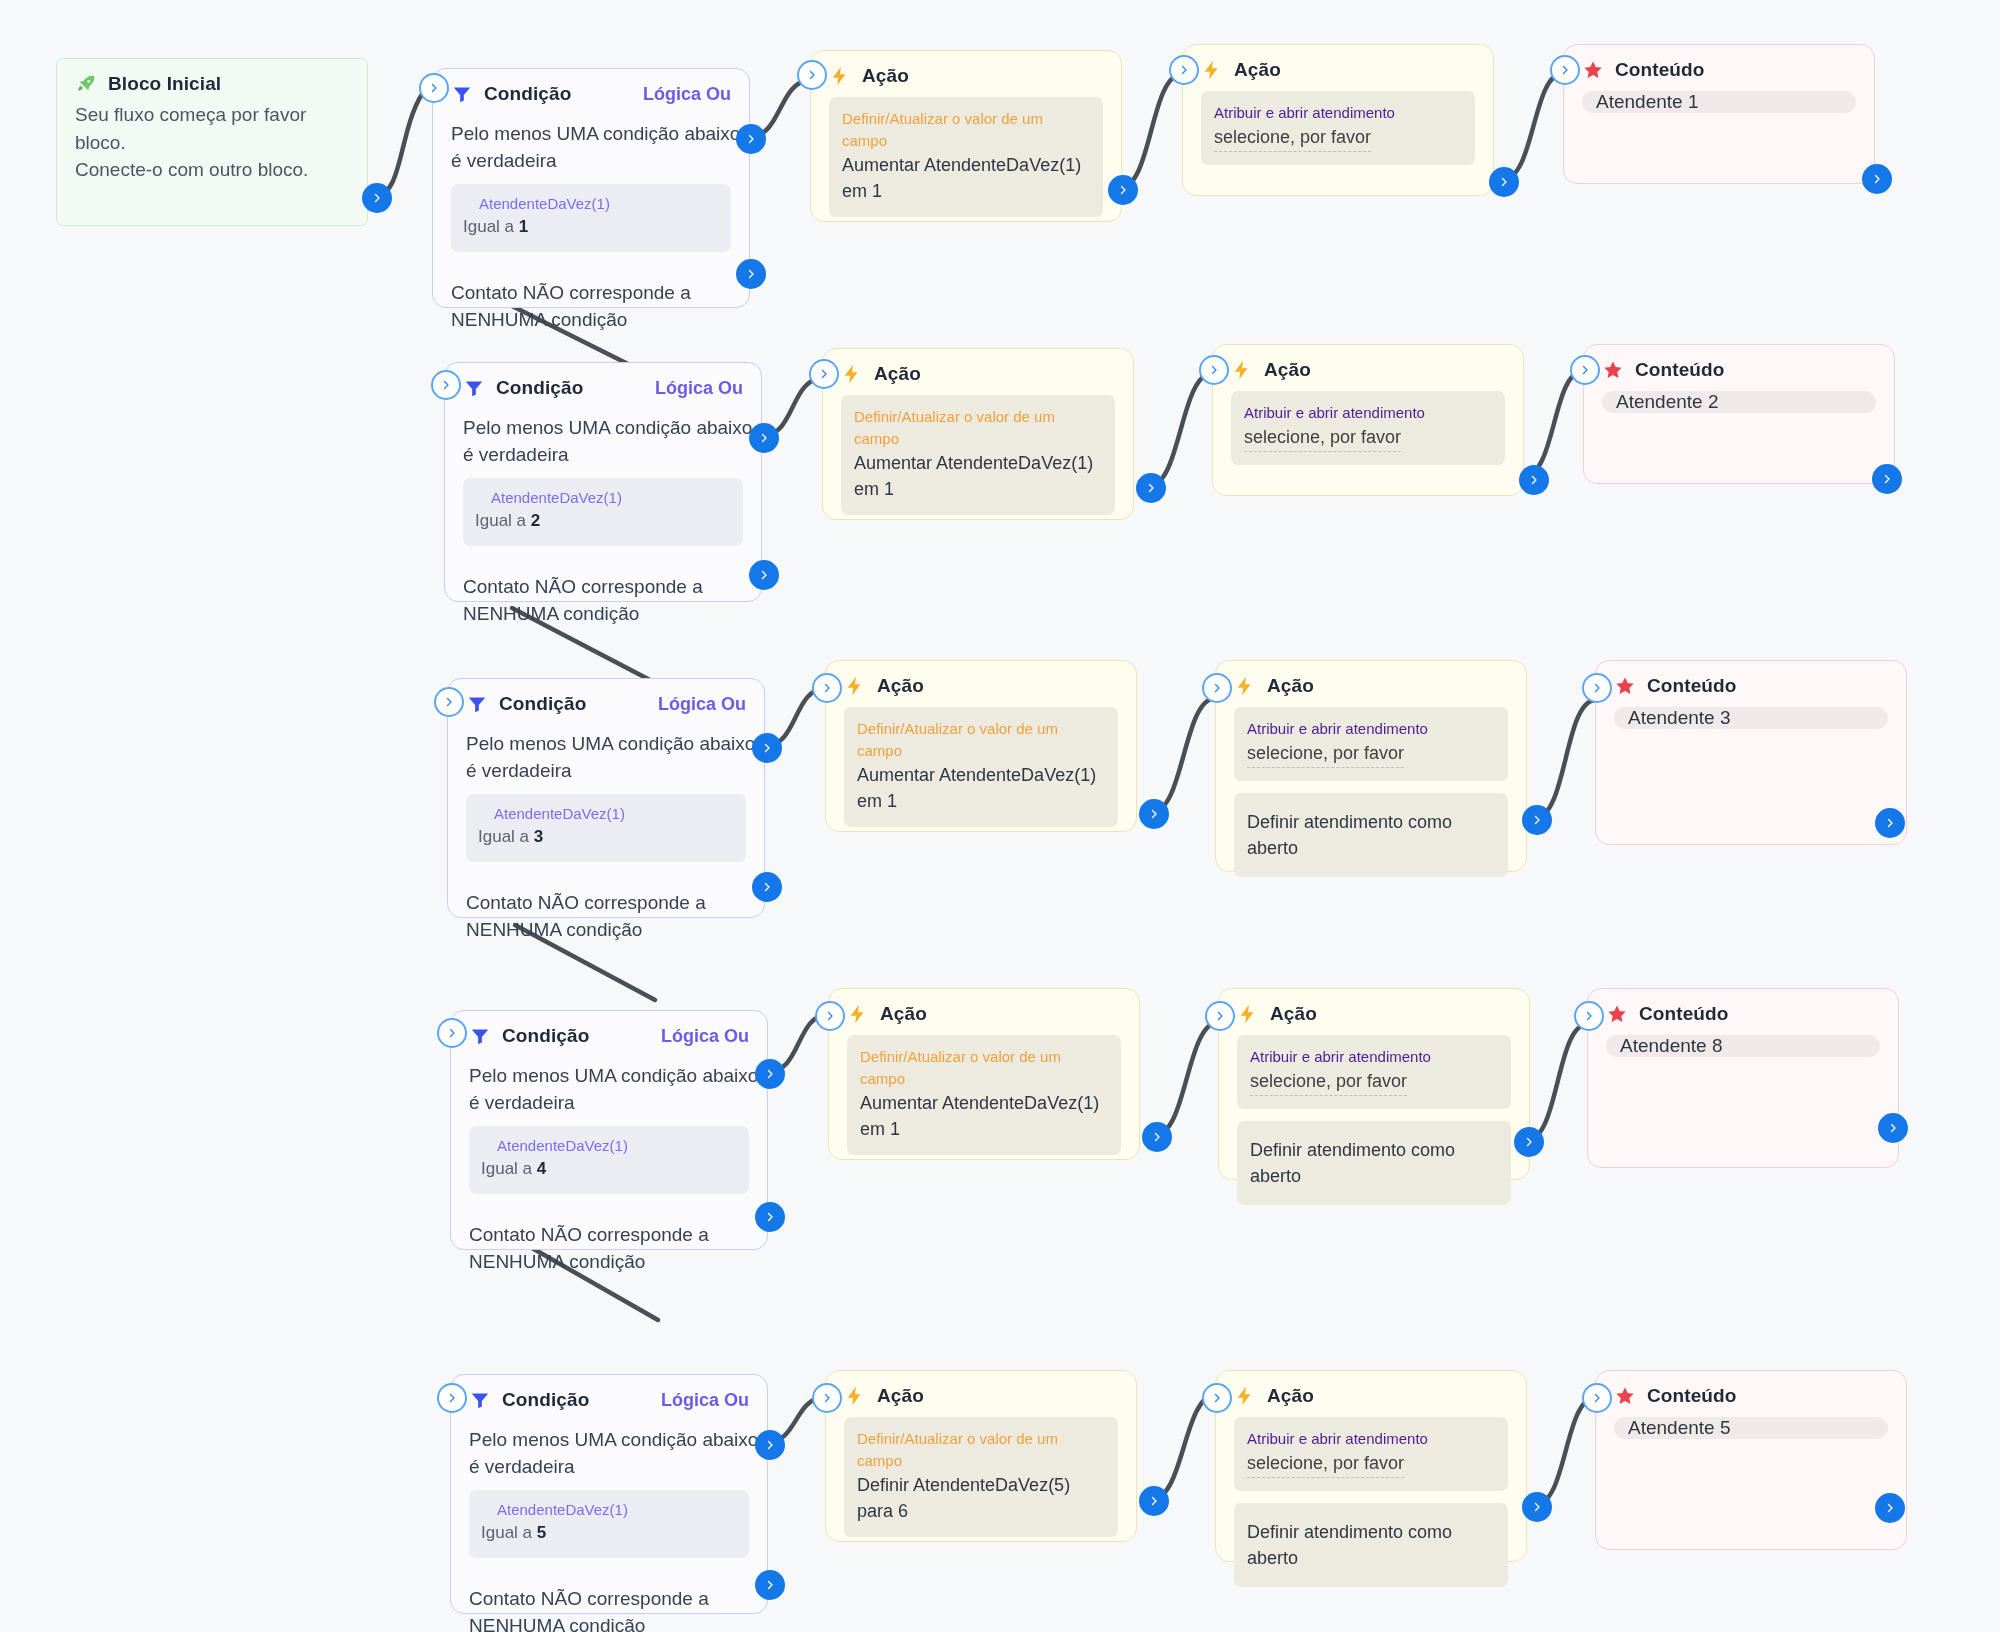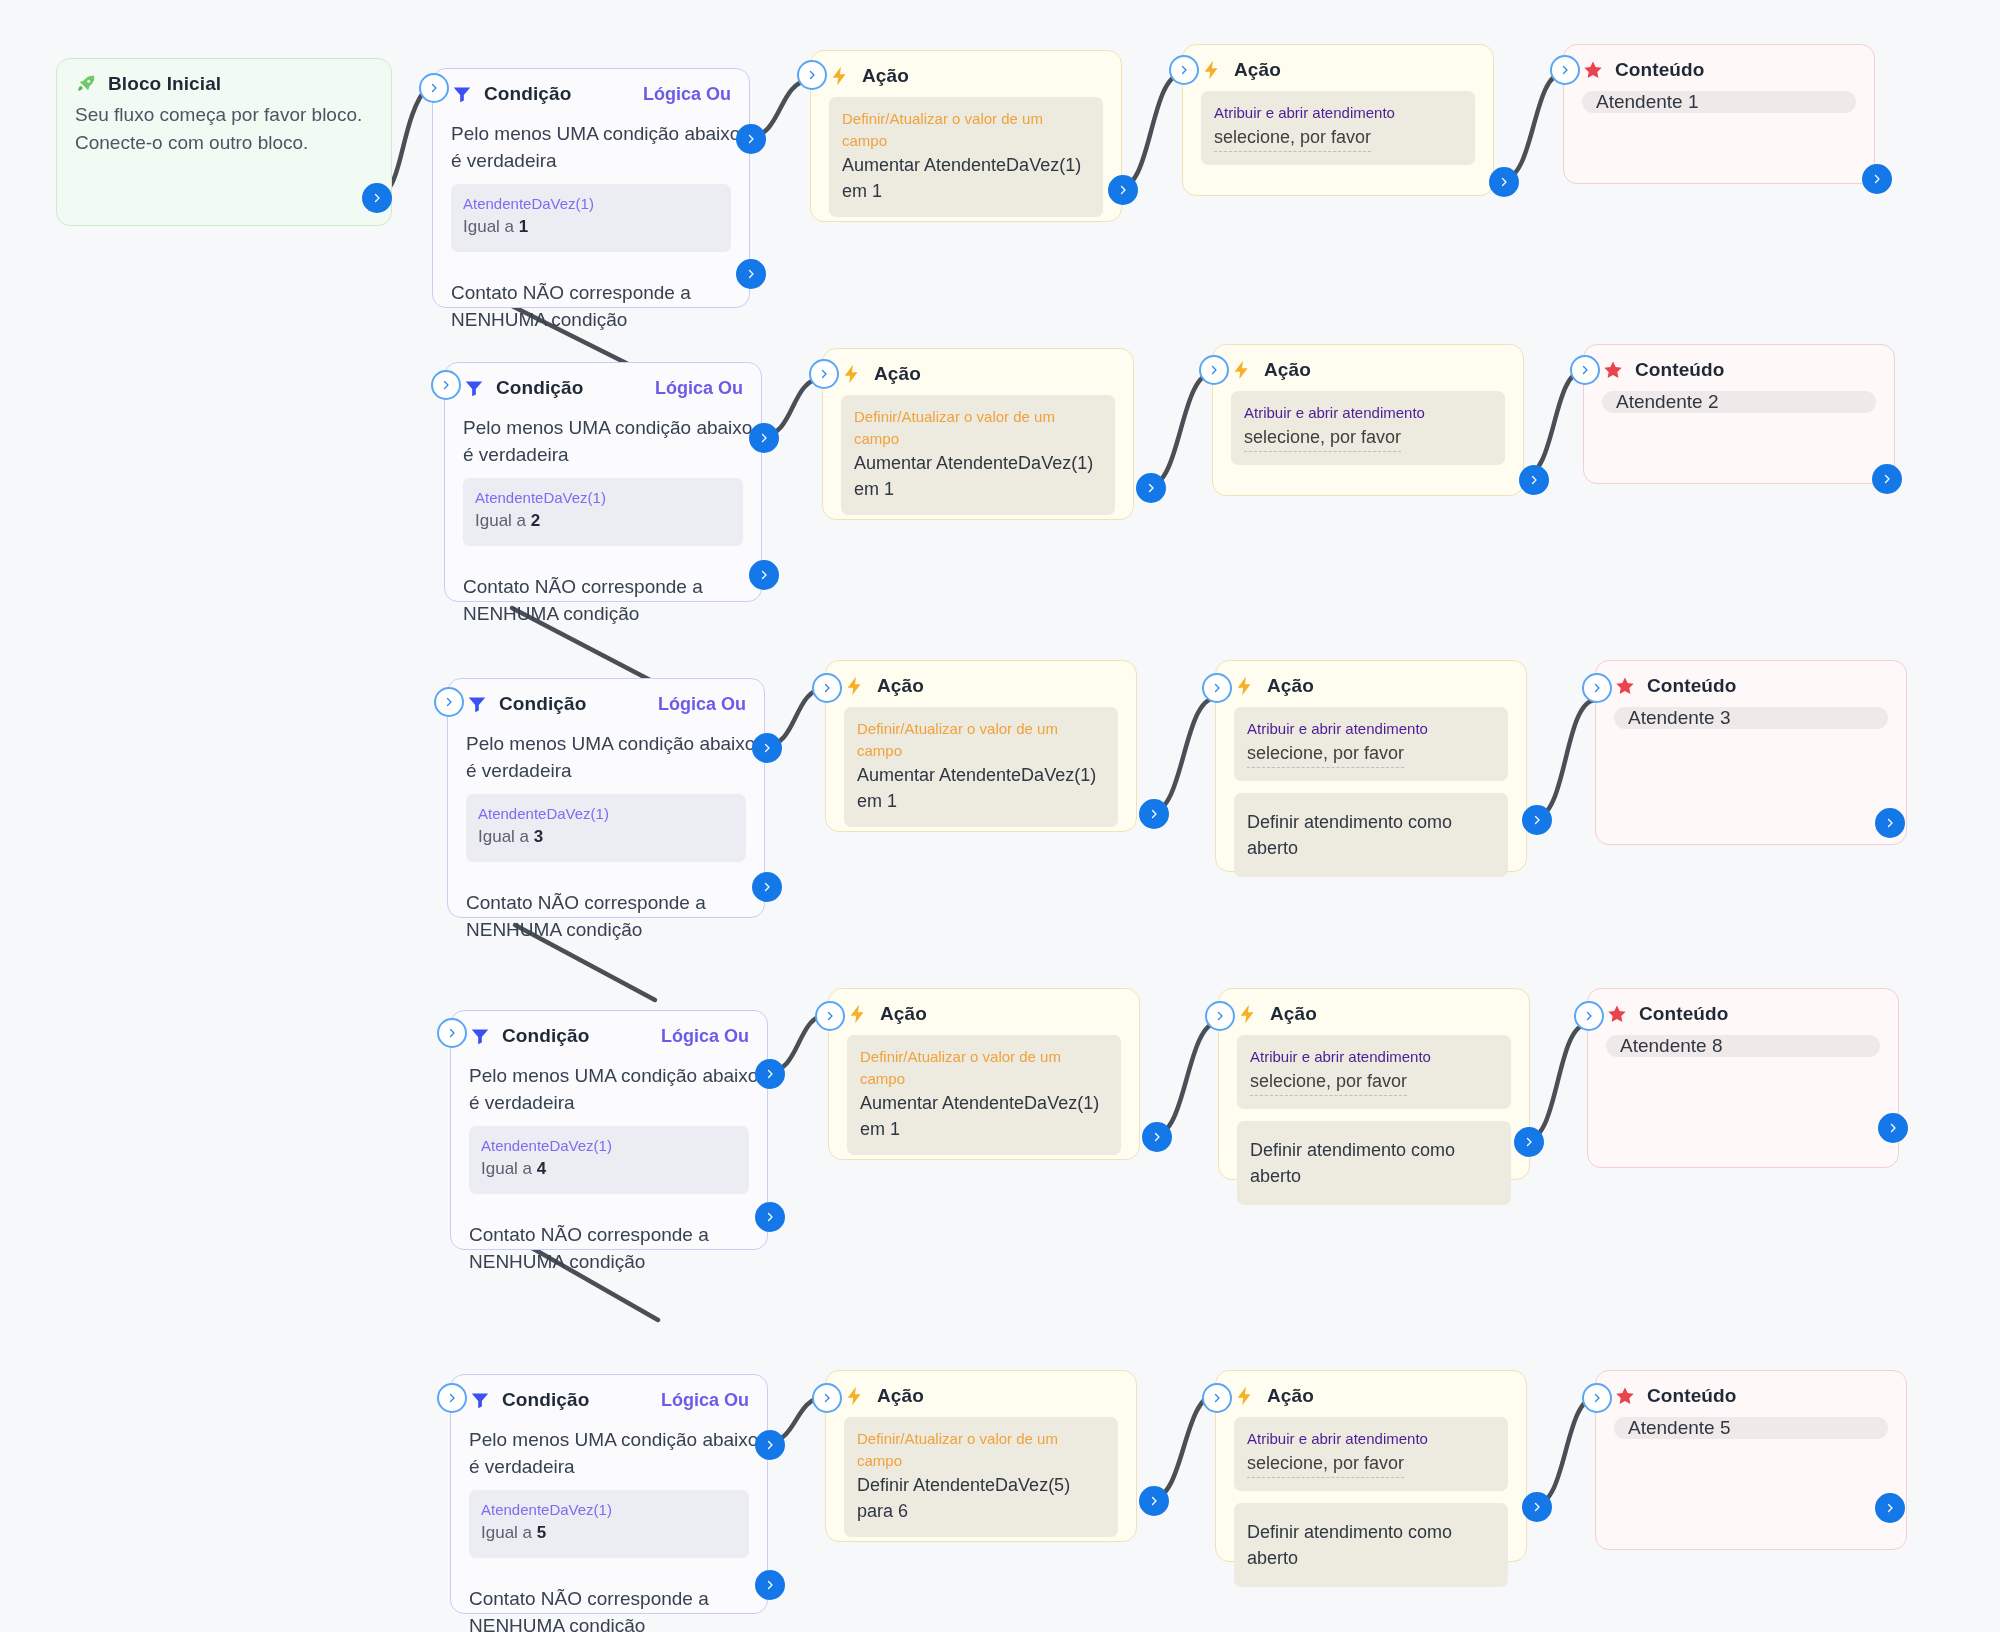--- a/index.html
+++ b/index.html
@@ -22,21 +22,21 @@
   
   .n-start{background:#f2fbf3;border:1px solid #cfe9cf;}
   .n-start .node-head{padding-bottom:4px;}
   .n-start .node-title{font-size:19px;}
   .start-text{font-size:19px;line-height:1.45;color:#4b5563;padding:2px 18px 18px 18px;}
 
   
   .n-cond{background:#fbfbfe;border:1px solid #c9ccf5;}
   .cond-lead{font-size:19px;line-height:1.4;color:#374151;margin:6px 0 10px 0;white-space:nowrap;}
   .cond-chip{background:#ebedf2;border-radius:7px;padding:10px 12px 12px 12px;margin-bottom:28px;}
-  .cond-chip .field{font-size:15px;color:#7c6cf0;line-height:1.35;}
+  .cond-chip .field{font-size:15px;color:#7c6cf0;line-height:1.35;margin-left:16px;}
   .cond-chip .op{font-size:17px;color:#5b6270;line-height:1.5;}
   .cond-chip .op b{color:#1f2937;font-weight:700;}
   .cond-else{font-size:19px;line-height:1.4;color:#374151;margin-bottom:6px;}
 
   
   .n-act{background:#fffdf0;border:1px solid #f0e2b4;}
   .act-chip{background:#edeae0;border-radius:7px;padding:11px 13px 13px 13px;margin-bottom:12px;}
   .act-kind{font-size:15px;color:#f0a23c;line-height:1.45;}
   .act-kind.dim{color:#4c1d95;}
   .act-val{font-size:18px;color:#2f3742;line-height:1.45;}
@@ -89,21 +89,21 @@
       <path d="M1155,1135 C1187,1135 1186,1024 1218,1022"></path>
       <path d="M1527,1140 C1559,1140 1556,1026 1587,1024"></path>
       <path d="M518,1240 L658,1320"></path>
 
       <path d="M765,1443 C798,1443 793,1400 825,1396"></path>
       <path d="M1152,1499 C1184,1499 1183,1398 1215,1394"></path>
       <path d="M1535,1505 C1567,1505 1564,1400 1595,1397"></path>
     </g>
   </svg>
 
-  <div class="node n-start" style="left:56px;top:58px;width:336px;height:168px;">
+  <div class="node n-start" style="left:56px;top:58px;width:312px;height:168px;border-radius:7px;">
     <div class="node-head">
       <span class="ico">
         <svg viewBox="0 0 24 24">
             <path d="M5 15c-1.2 1.2-1.6 4.3-1.6 4.3s3.1-.4 4.3-1.6c.7-.7.7-1.9 0-2.7-.8-.7-2-.7-2.7 0z" fill="#55b84f"></path>
             <path d="M20.9 3.1c-3.6-.6-7 .6-9.3 2.9L9 8.6l-2.9.6c-.5.1-.7.7-.3 1.1l2.1 2.1 3.7 3.7 2.1 2.1c.4.4 1 .2 1.1-.3l.6-2.9 2.6-2.6c2.3-2.3 3.5-5.7 2.9-9.3z" fill="#6ec96a"></path>
             <circle cx="15" cy="9" r="1.7" fill="#eaf7e8"></circle>
           </svg>
       </span>
       <span class="node-title">Bloco Inicial</span>
     </div>

